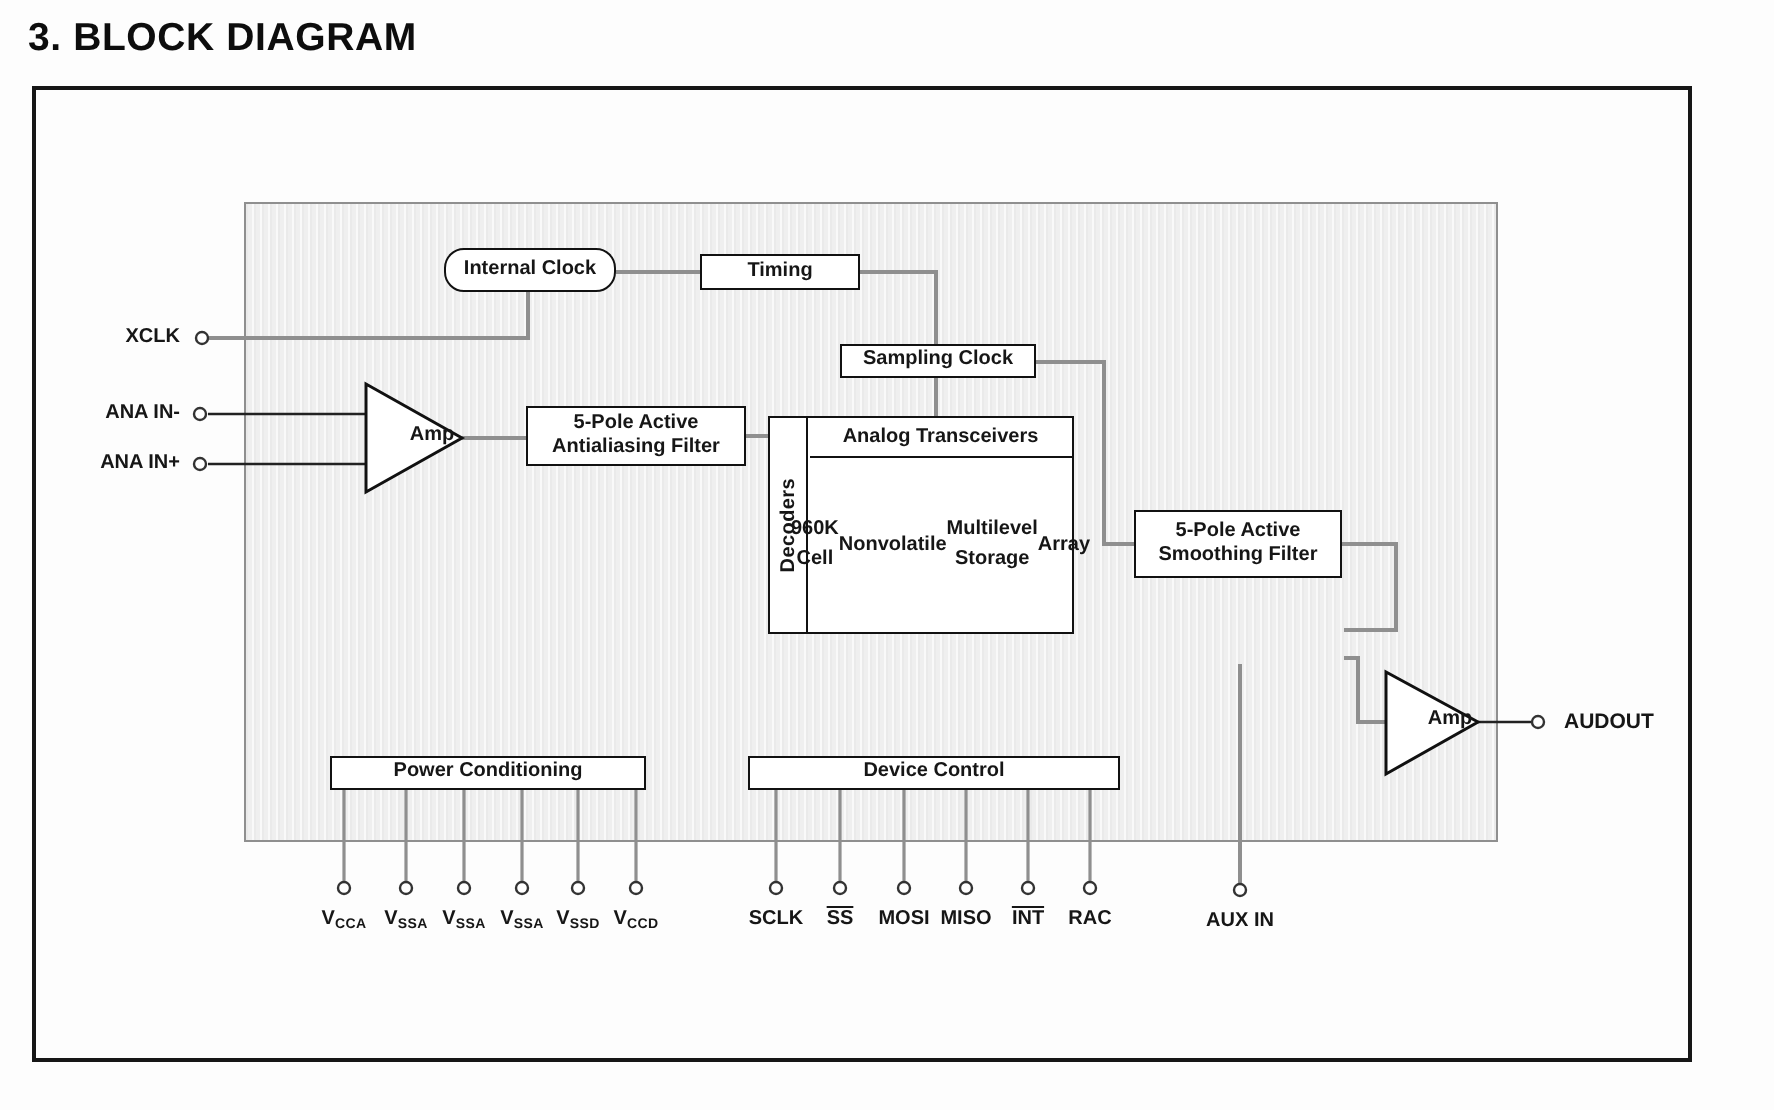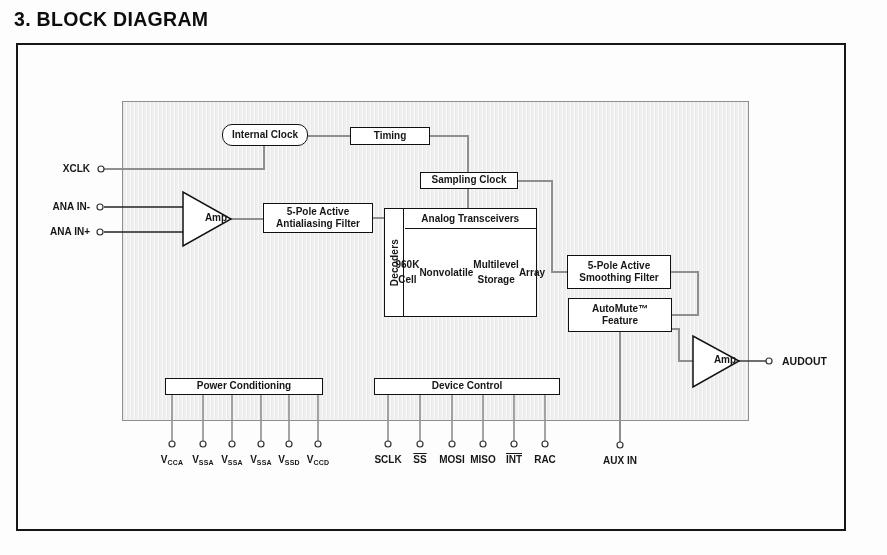--- a/index.html
+++ b/index.html
@@ -157,24 +157,20 @@
       <span>Multilevel Storage</span>
       <span>Array</span>
     </div>
   </div>
 
   <div class="blk" style="left:567px;top:255px;width:104px;height:34px;">
     <span>5-Pole Active</span>
     <span>Smoothing Filter</span>
   </div>
 
-  <div class="blk" style="left:568px;top:298px;width:104px;height:34px;">
-    <span>AutoMute™</span>
-    <span>Feature</span>
-  </div>
 
   <div class="blk" style="left:165px;top:378px;width:158px;height:17px;">
     <span>Power Conditioning</span>
   </div>
 
   <div class="blk" style="left:374px;top:378px;width:186px;height:17px;">
     <span>Device Control</span>
   </div>
 
   <div class="amplbl" style="left:184px;top:212px;width:34px;">Amp</div>

